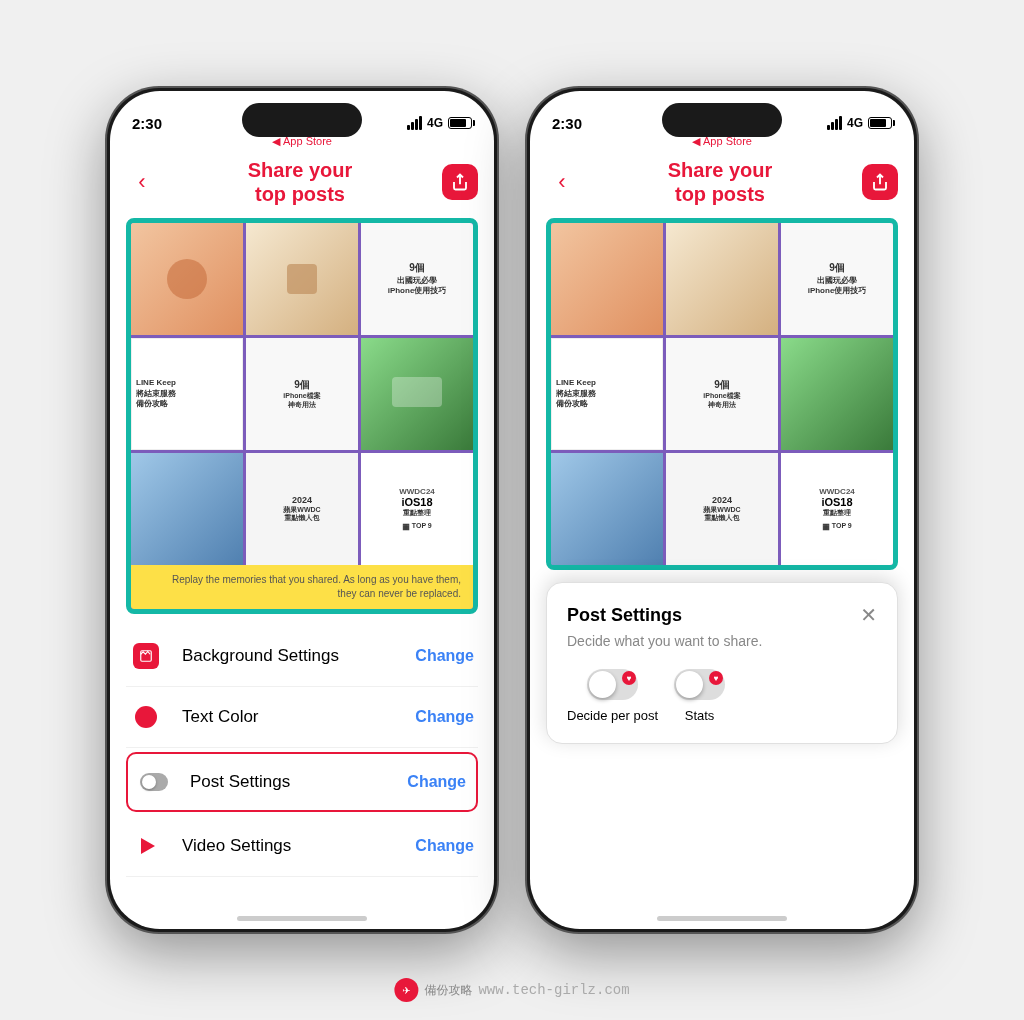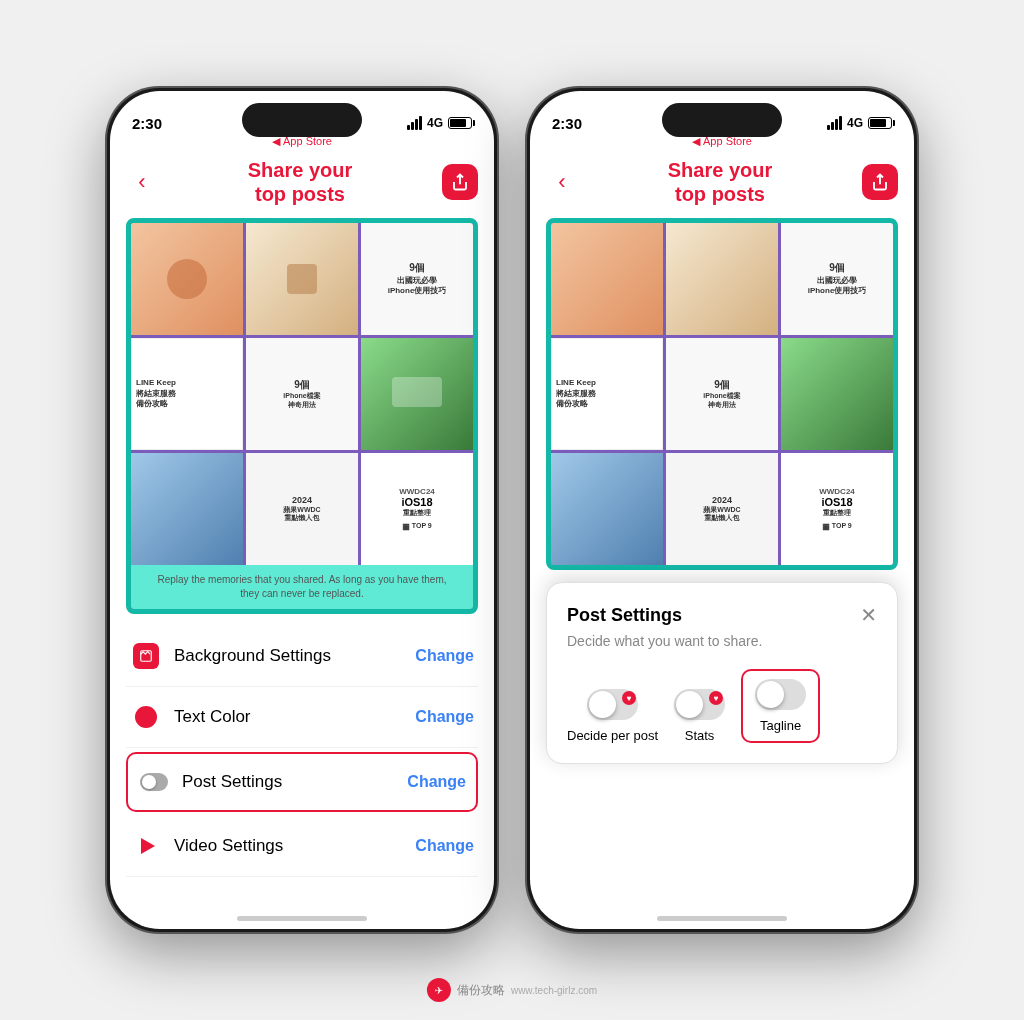--- a/index.html
+++ b/index.html
@@ -174,22 +174,22 @@
       font-weight: 700;
       color: #333;
       padding: 4px;
       text-align: center;
       line-height: 1.2;
     }
     .cell-1 { background: linear-gradient(135deg, #e8d5c4 0%, #c9a882 100%); }
     .cell-2 { background: linear-gradient(135deg, #f5e6d0 0%, #d4a86a 100%); }
 
     .tagline-bar {
-      background: #5eead4;
-      text-align: center;
+      background: #fde047;
+      text-align: right;
       font-size: 10px;
       color: #555;
       padding: 8px 12px;
       line-height: 1.4;
     }
 
     
     .settings-item {
       display: flex;
       align-items: center;
@@ -206,20 +206,21 @@
       width: 32px; height: 32px;
       display: flex; align-items: center; justify-content: center;
       margin-right: 12px;
       font-size: 18px;
     }
     .settings-label {
       flex: 1;
       font-size: 17px;
       font-weight: 500;
       color: #000;
+      margin-left: 8px;
     }
     .settings-change {
       font-size: 16px;
       font-weight: 600;
       color: #3b82f6;
     }
     .popup-sheet {
       position: absolute;
       bottom: 0; left: 0; right: 0;
       background: #fff;
@@ -597,33 +598,27 @@
           </div>
 
           <div class="toggle-item">
             <div class="toggle-wrapper">
               <div class="toggle-switch"></div>
               <div class="icon-badge">♥</div>
             </div>
             <span class="toggle-label">Stats</span>
           </div>
 
-          <div class="toggle-item selected">
-            <div class="toggle-wrapper">
-              <div class="toggle-switch"></div>
-            </div>
-            <span class="toggle-label">Tagline</span>
-          </div>
         </div>
       </div>
 
       <div style="height: 40px;"></div>
     </div>
 
     <div class="home-indicator"></div>
   </div>
 </div>
 
 <div class="page-watermark">
   <div class="watermark-icon">✈</div>
   <span>備份攻略</span>
-  <span style="font-size:10px; color:#aaa;">www.tech-girlz.com</span>
+  <span style="font-size:14px; color:#aaa;font-family:Liberation Mono, monospace;">www.tech-girlz.com</span>
 </div>
 
 </body></html>

